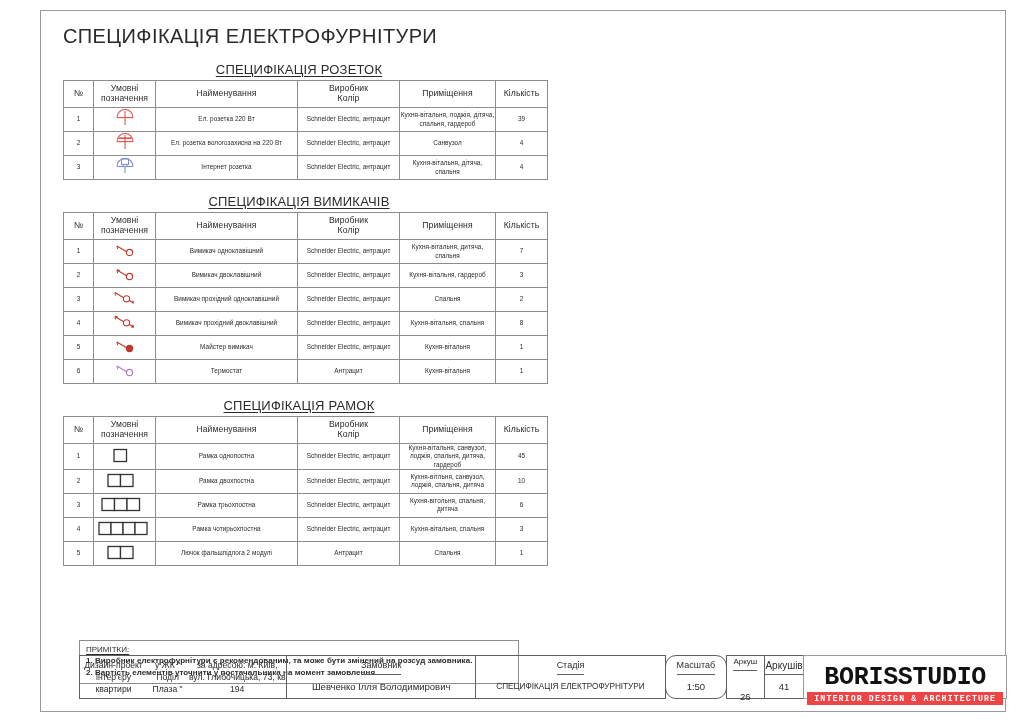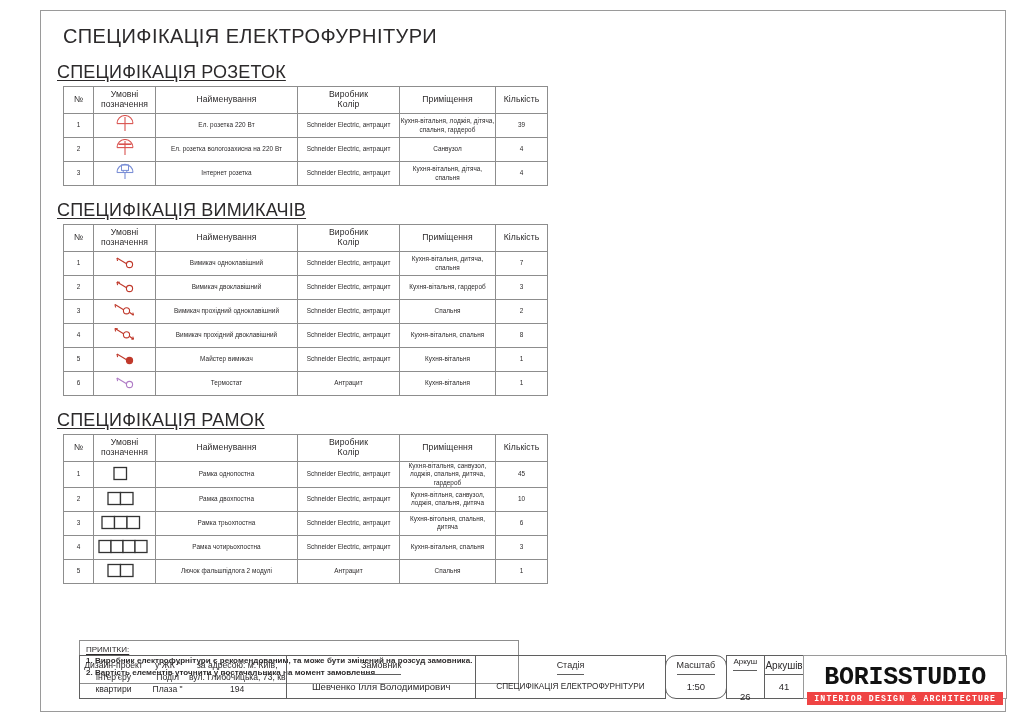--- a/index.html
+++ b/index.html
@@ -37,21 +37,22 @@
   
   .doc-title {
     font-size: 20px;
     letter-spacing: 0.4px;
     color: #2c2a2b;
     margin: 4px 0 0 6px;
     font-weight: 400;
     white-space: nowrap;
   }
   .section-title {
-    font-size: 18px;
+    text-align: center;
+    font-size: 13px;
     text-decoration: underline;
     text-underline-offset: 2px;
     color: #2c2a2b;
     margin: 0;
     padding: 0;
     width: 484px;
     letter-spacing: 0.2px;
   }
 
   

